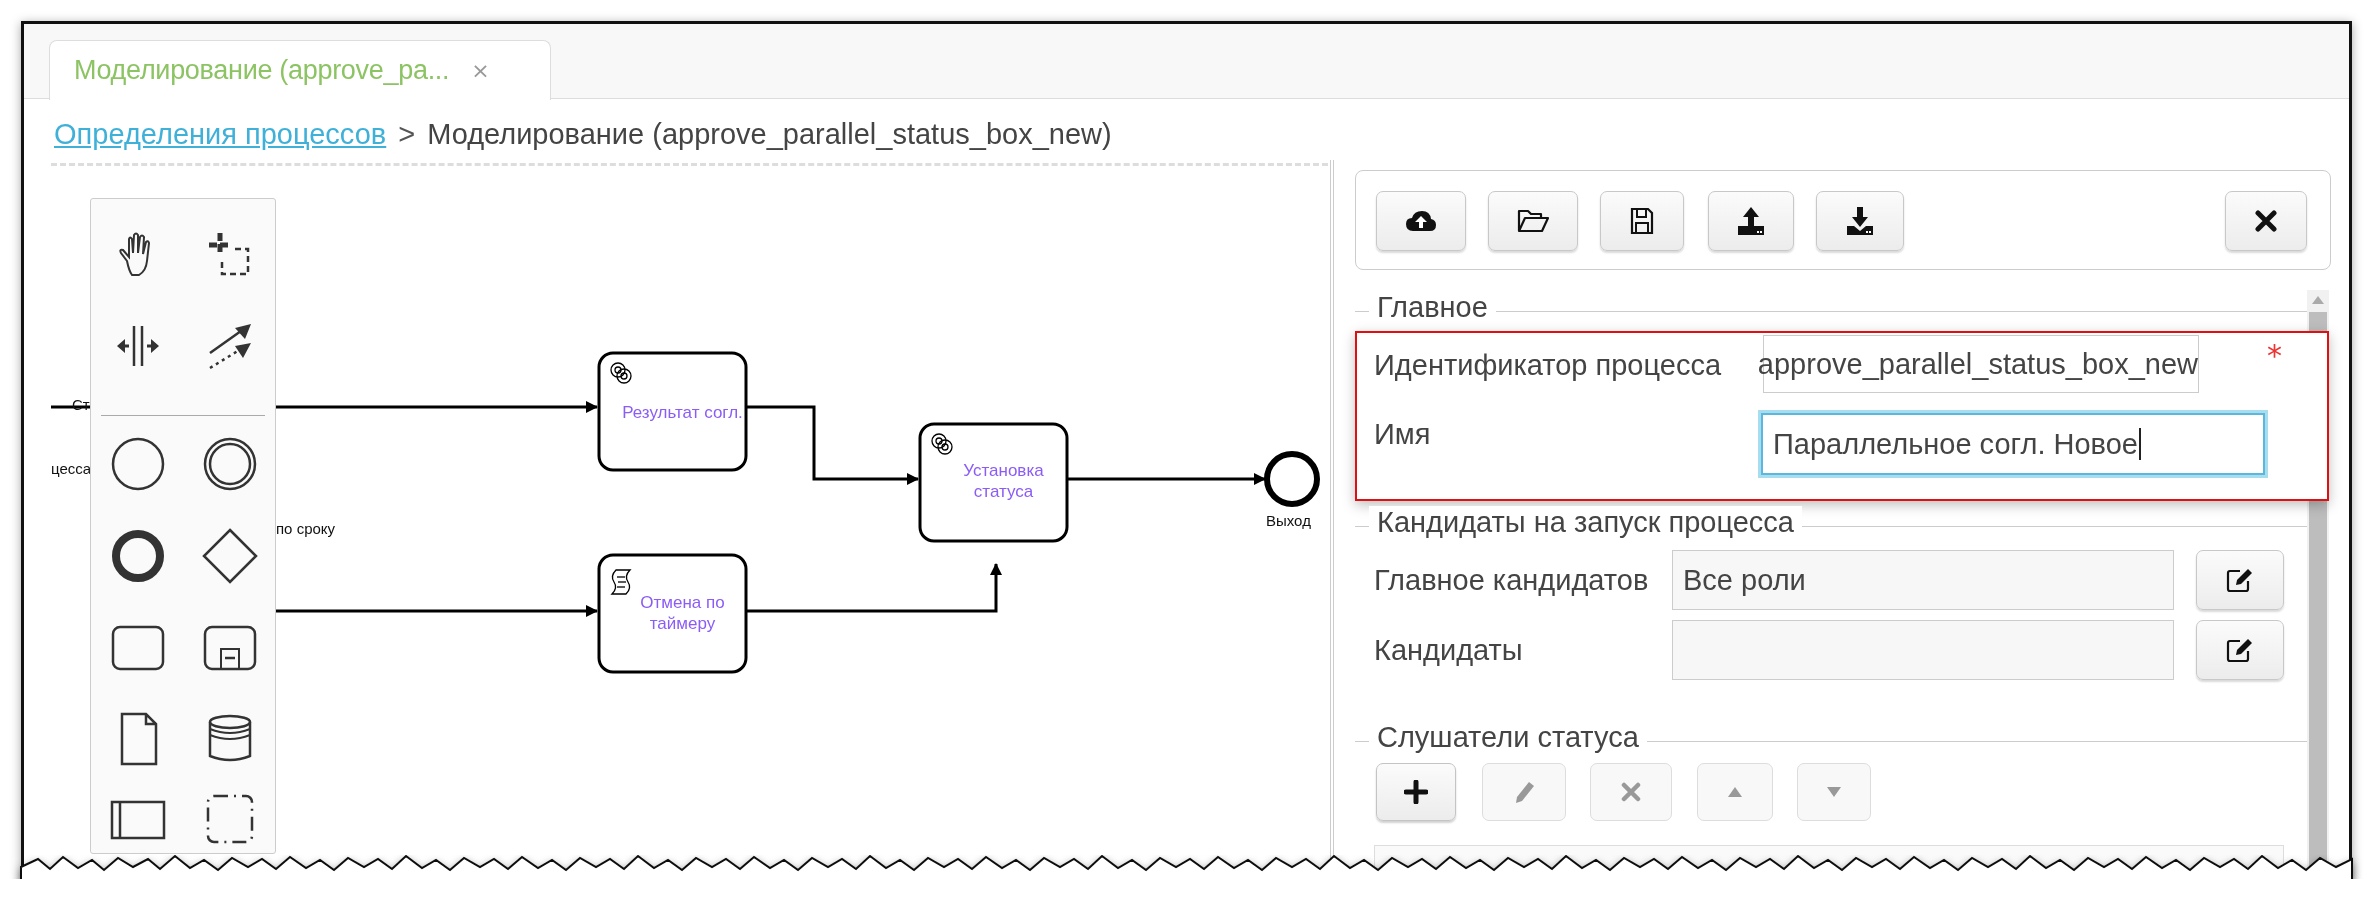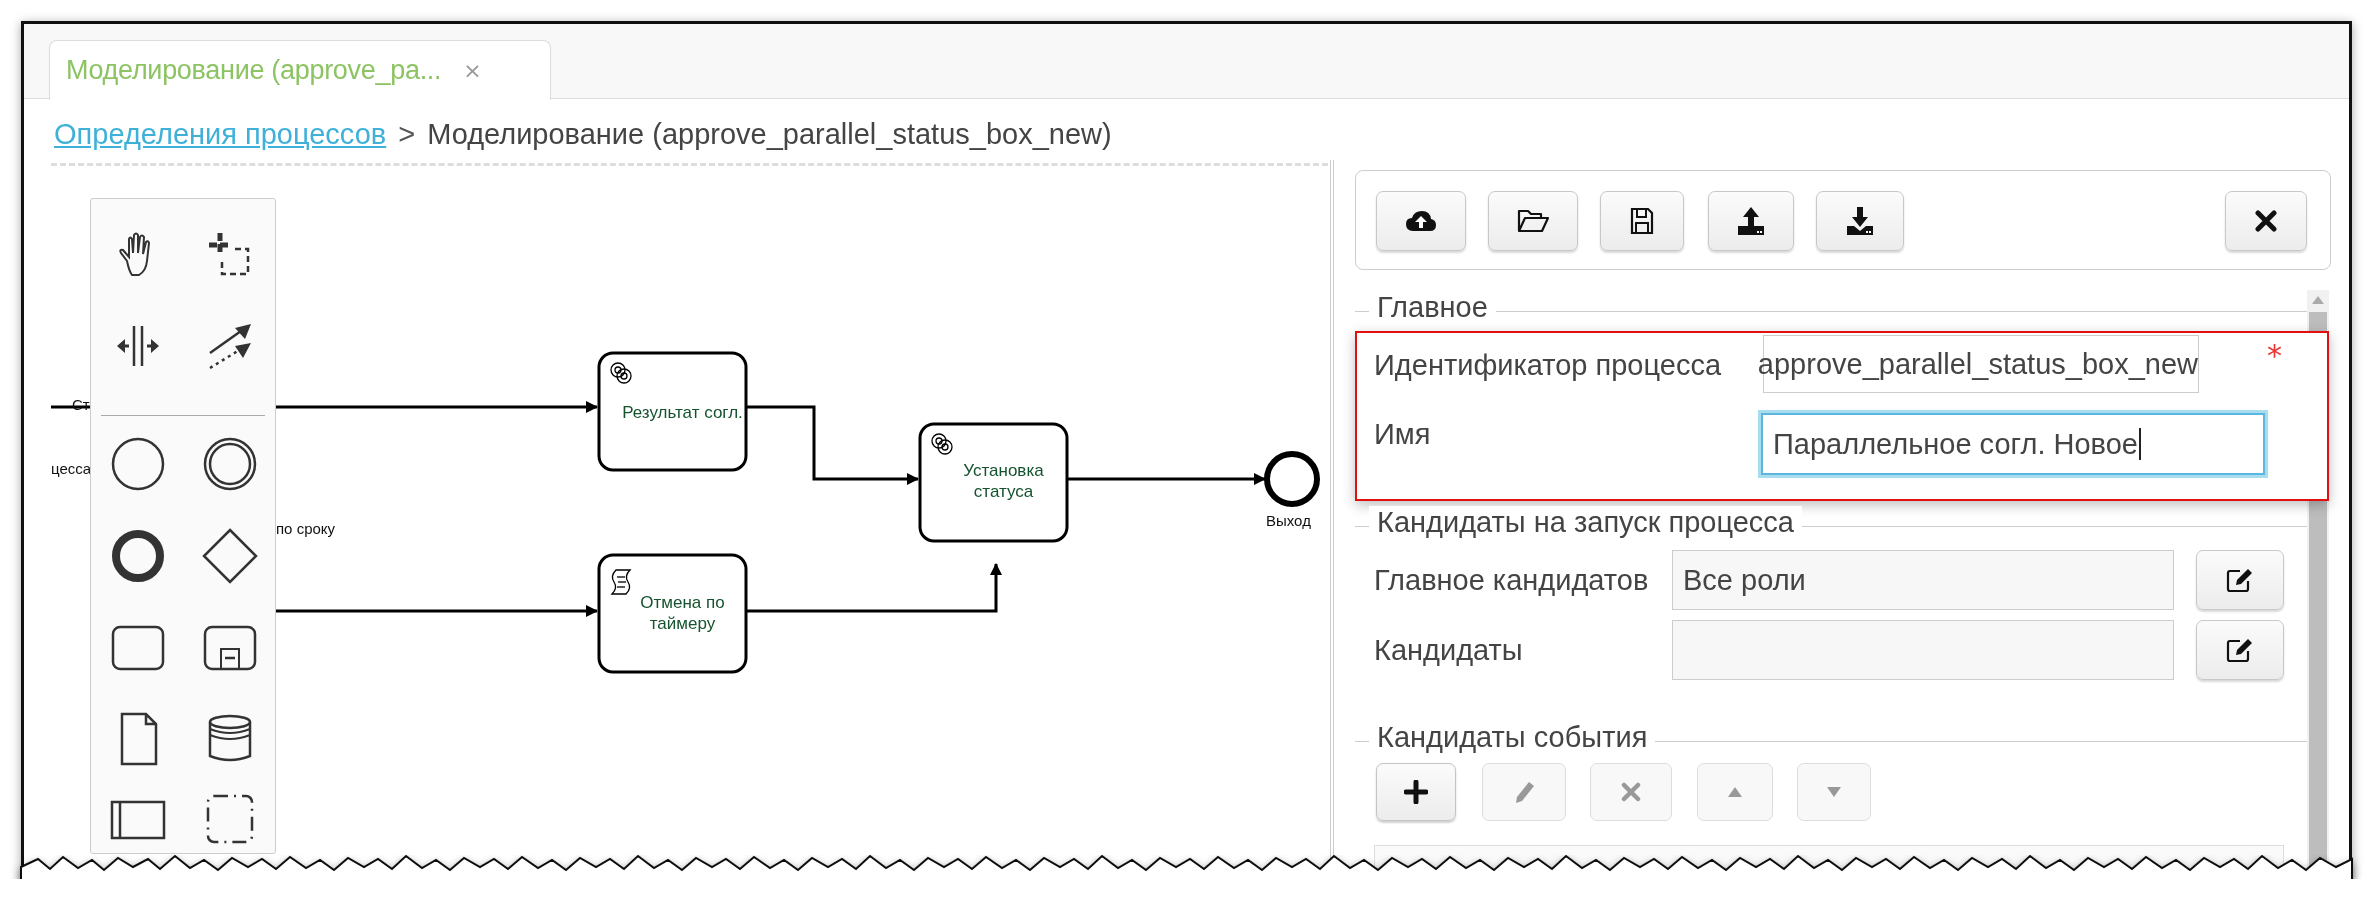--- a/index.html
+++ b/index.html
@@ -9,37 +9,37 @@
   .window {
     position: absolute; left: 21px; top: 21px; width: 2331px; height: 860px;
     border: 3px solid #111; border-bottom: none; background: #fff;
     box-shadow: 0 2px 10px rgba(0,0,0,0.35);
     overflow: hidden;
   }
   .tabstrip { position: absolute; left: 0; top: 0; width: 100%; height: 75px; background: #f8f8f8; border-bottom: 1px solid #ddd; }
   .tab {
     position: absolute; left: 25px; top: 16px; width: 502px; height: 60px;
     background: #fff; border: 1px solid #ddd; border-bottom: none; border-radius: 8px 8px 0 0;
-    display: flex; align-items: center; padding-left: 16px;
+    display: flex; align-items: center; padding-left: 24px;
   }
   .tab-label { font-size: 27px; color: #8cc363; white-space: nowrap; font-family: "Liberation Sans", sans-serif; letter-spacing: -0.3px; }
   .tab-close { margin-left: 22px; font-size: 22px; color: #999; cursor: pointer; }
 
   .breadcrumb { position: absolute; left: 30px; top: 88px; height: 44px; display: flex; align-items: center; font-size: 29px; font-family: "Liberation Sans", sans-serif; justify-content: center; }
   .crumb-link { color: #3fb1d9; text-decoration: underline; cursor: pointer; }
   .crumb-sep { color: #555; margin: 0 12px; }
   .crumb-current { color: #444; }
 
   .canvas-dash { position: absolute; left: 27px; top: 139px; width: 1277px; border-top: 3px dashed #ddd; }
   .splitter { position: absolute; left: 1306px; top: 136px; width: 4px; height: 720px; border-left: 1px solid #ccc; border-right: 1px solid #ccc; }
 
   
   .diagram { position: absolute; left: 0; top: 142px; width: 1340px; height: 720px; }
   .diagram svg { position: absolute; left: 0; top: 0; }
-  .task-label { position: absolute; font-family: "Liberation Sans", sans-serif; font-size: 17px; color: #14532d; text-align: center; line-height: 21px; padding-left: 20px; }
+  .task-label { position: absolute; font-family: "Liberation Sans", sans-serif; font-size: 17px; color: #8b5cf6; text-align: center; line-height: 21px; padding-left: 20px; }
   .small-label { position: absolute; font-family: "Liberation Sans", sans-serif; font-size: 15px; color: #111; white-space: nowrap; }
 
   
   .palette {
     position: absolute; left: 66px; top: 174px; width: 186px; height: 656px;
     background: #fafafa; border: 1px solid #ccc; border-radius: 3px;
   }
   .pal-item { position: absolute; width: 70px; height: 70px; display: flex; align-items: center; justify-content: center; cursor: pointer; }
   .pal-sep { position: absolute; left: 10px; top: 216px; width: 164px; border-top: 1px solid #aaa; }
 
@@ -352,21 +352,21 @@
     <span></span>
   </div>
   <div class="edit-btn" style="left:2172px; top:596px;">
     <svg width="28" height="26" viewBox="0 0 28 26">
         <path d="M14,4 H4 Q2,4 2,6 V22 Q2,24 4,24 H20 Q22,24 22,22 V14" fill="none" stroke="#111" stroke-width="2.2"></path>
         <path d="M10,18 L11,13 L22,2 L26,6 L15,17 z" fill="#111"></path>
       </svg>
   </div>
 
   <div class="fieldset-line" style="left:1331px; top:717px; width:952px;"></div>
-  <span class="fieldset-legend" style="left:1345px; top:697px;">Кандидаты события</span>
+  <span class="fieldset-legend" style="left:1345px; top:697px;">Слушатели статуса</span>
 
   <div class="list-btn active" style="left:1352px; width:80px;">
     <svg width="24" height="24" viewBox="0 0 24 24">
         <path d="M12,2 V22 M2,12 H22" stroke="#111" stroke-width="5" stroke-linecap="round"></path>
       </svg>
   </div>
   <div class="list-btn" style="left:1458px; width:84px;">
     <svg width="24" height="26" viewBox="0 0 24 26">
         <path d="M4,24 L5,18 L17,3 L22,7 L10,22 z" fill="#999"></path>
       </svg>

